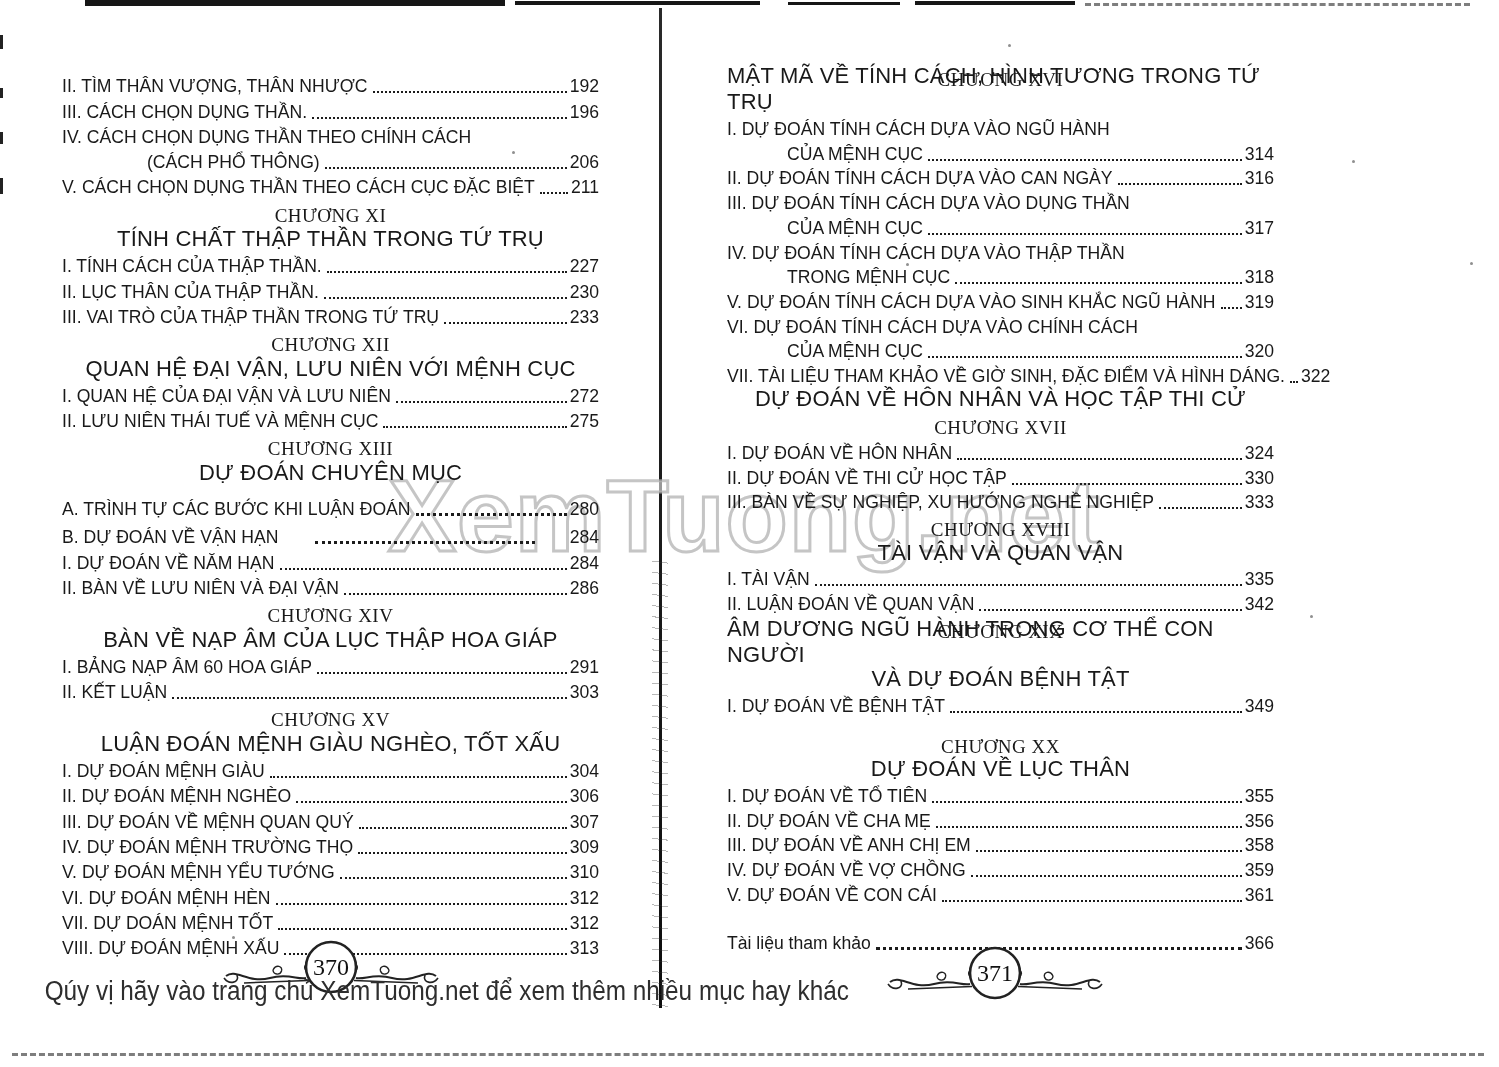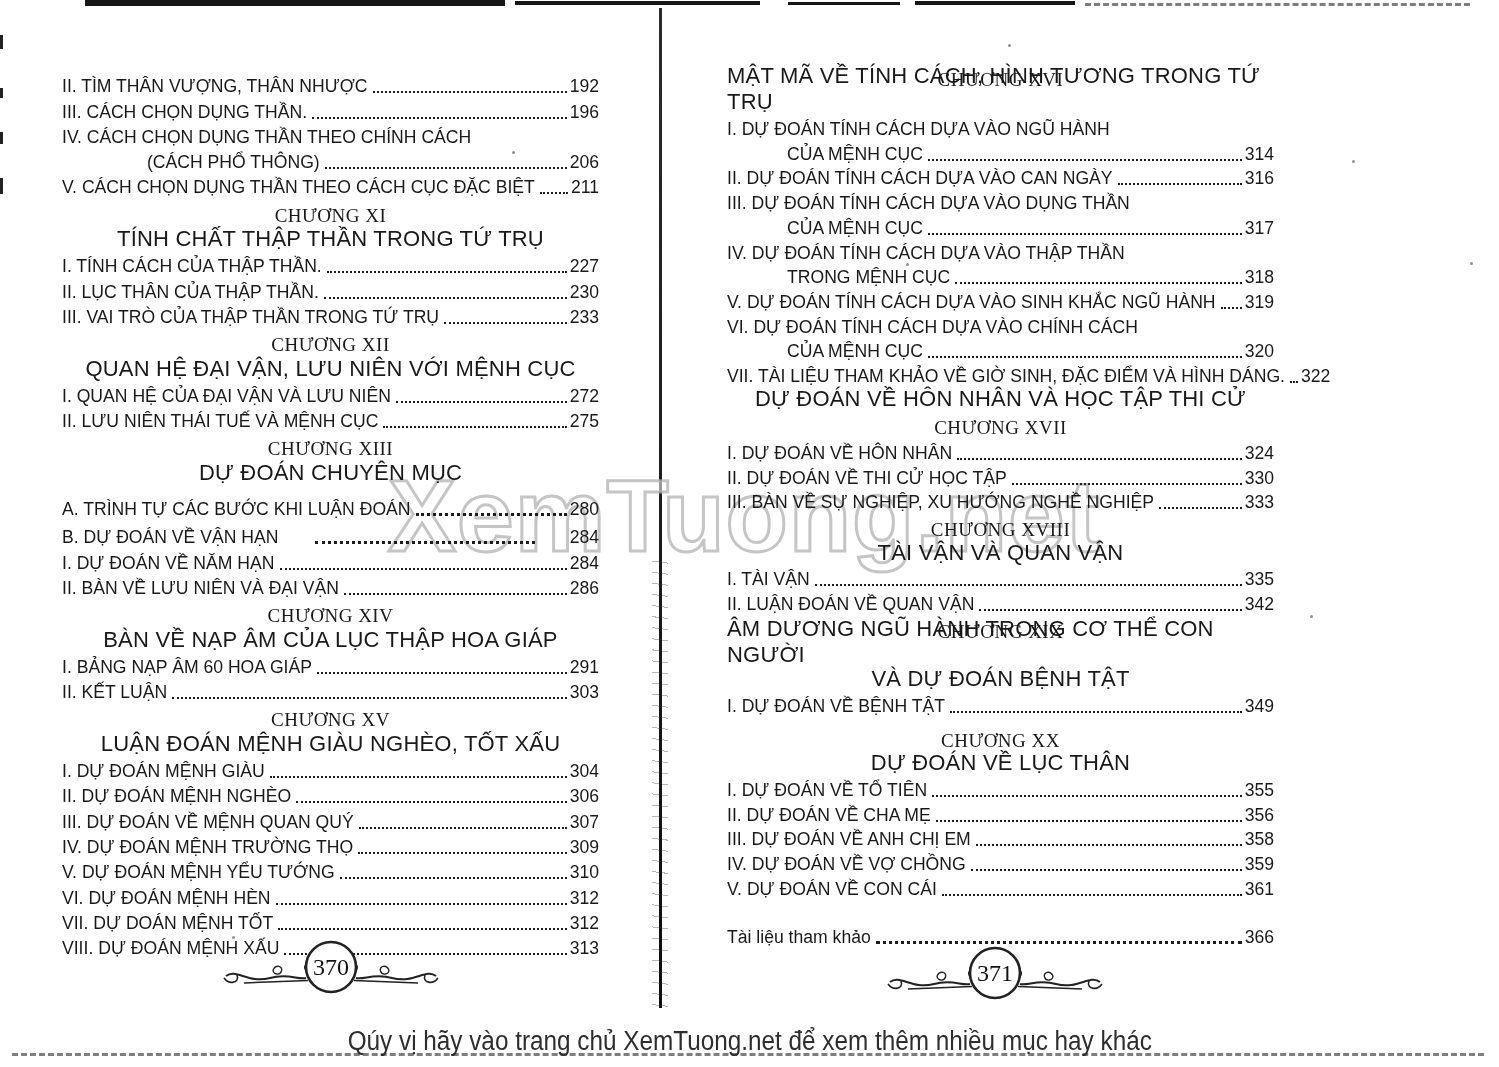--- a/index.html
+++ b/index.html
@@ -30,21 +30,21 @@
   .lbl{white-space:nowrap;}
   .dots{flex:1;border-bottom:2.6px dotted #1c1c1c;margin:0 3px 4px 5px;min-width:8px;}
   .pg{white-space:nowrap;}
   .bold{font-weight:400;justify-content:center;}
   .bold .dots{border-bottom-width:3.2px;}
   #left-col .indent .lbl{padding-left:85px;}
   #right-col .indent .lbl{padding-left:60px;}
   
   .ornament{position:absolute;z-index:2;}
   
-  #footer{position:absolute;left:0;right:0;top:1026px;z-index:2;text-align:center;}
+  #footer{position:absolute;left:0;right:0;top:976px;z-index:2;}
   #footer span{display:inline-block;transform:scaleX(.9);font-size:27px;color:#2e2e2e;letter-spacing:0;}
 </style>
 </head>
 <body>
 
 <div id="spread">
 
   <div class="scratch" style="left:85px;top:0;width:420px;height:6px;"></div>
   <div class="scratch" style="left:515px;top:1px;width:245px;height:4px;"></div>
   <div class="scratch" style="left:788px;top:2px;width:112px;height:3px;"></div>
@@ -280,21 +280,21 @@
         <span class="pg">342</span>
       </div>
       <div class="toc-line ch-num">CHƯƠNG XIX</div>
       <div class="toc-line ch-title">ÂM DƯƠNG NGŨ HÀNH TRONG CƠ THỂ CON NGƯỜI</div>
       <div class="toc-line ch-title">VÀ DỰ ĐOÁN BỆNH TẬT</div>
       <div class="toc-line">
         <span class="lbl">I. DỰ ĐOÁN VỀ BỆNH TẬT</span>
         <span class="dots"></span>
         <span class="pg">349</span>
       </div>
-      <div class="toc-line ch-num" style="margin-top: 10px;">CHƯƠNG XX</div>
+      <div class="toc-line ch-num" style="margin-top: 16px;">CHƯƠNG XX</div>
       <div class="toc-line ch-title">DỰ ĐOÁN VỀ LỤC THÂN</div>
       <div class="toc-line">
         <span class="lbl">I. DỰ ĐOÁN VỀ TỔ TIÊN</span>
         <span class="dots"></span>
         <span class="pg">355</span>
       </div>
       <div class="toc-line">
         <span class="lbl">II. DỰ ĐOÁN VỀ CHA MẸ</span>
         <span class="dots"></span>
         <span class="pg">356</span>

